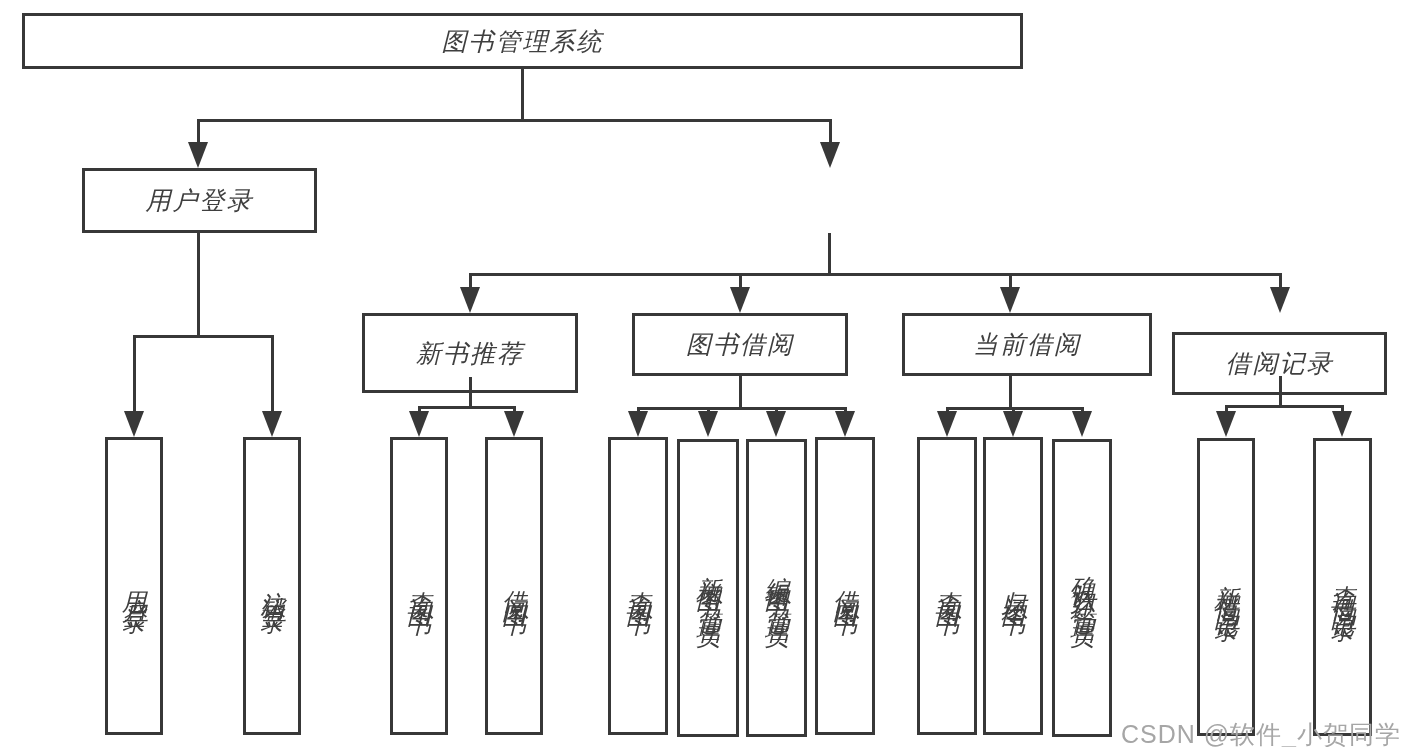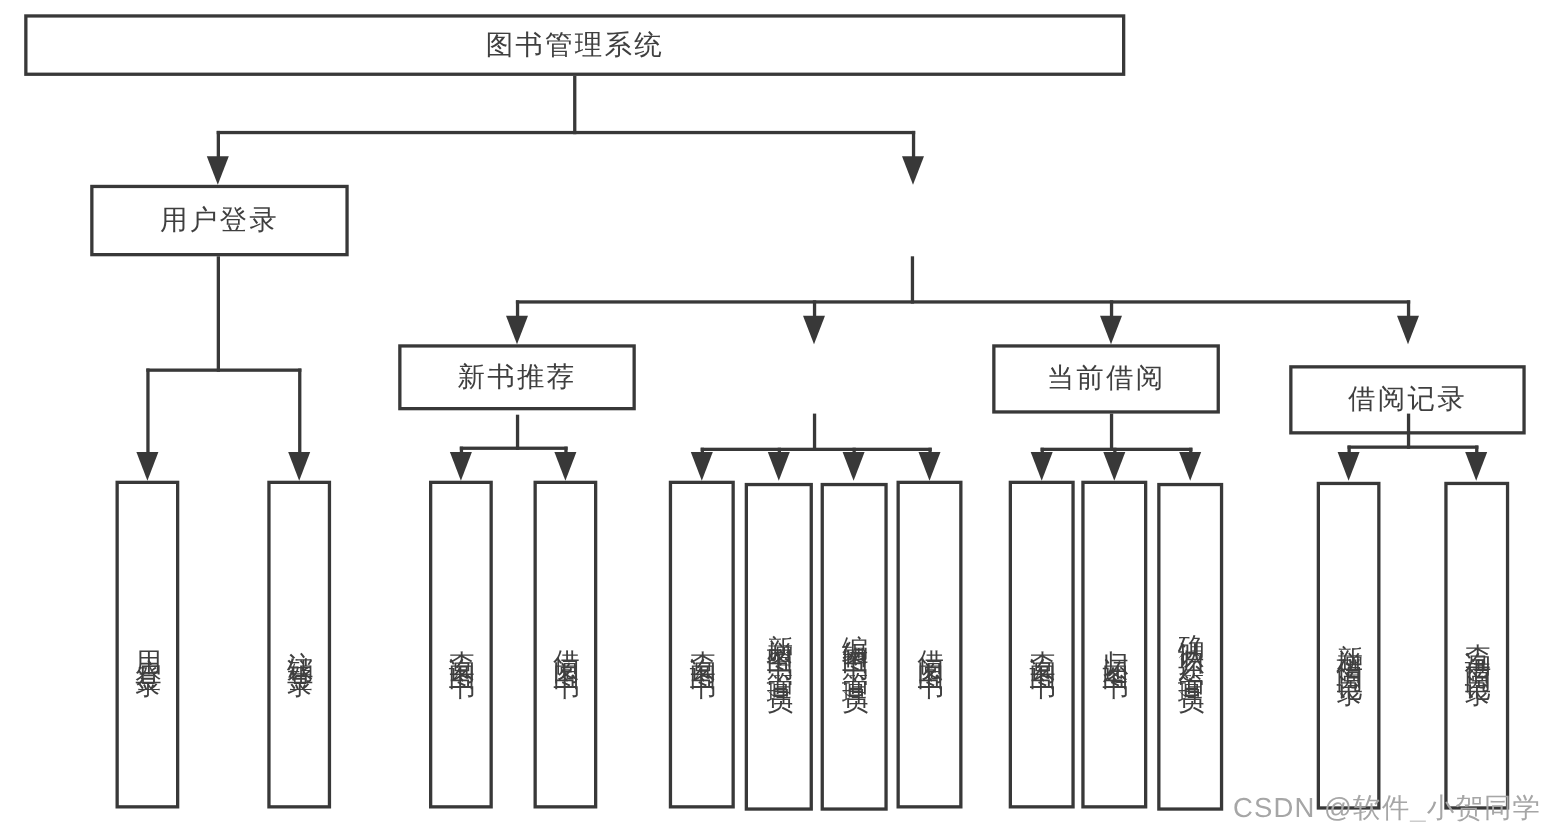--- a/index.html
+++ b/index.html
@@ -25,20 +25,21 @@
     display:flex;
     align-items:center;
     justify-content:center;
     color:var(--text);
   }
   .node .label{
     font-size:25px;
     letter-spacing:2px;
     white-space:nowrap;
     line-height:1;
+    font-style:italic;
   }
   .node.v .label{
     writing-mode:vertical-lr;
     text-orientation:mixed;
     font-size:24px;
     letter-spacing:7px;
     white-space:nowrap;
   }
   .line{
     position:absolute;
@@ -66,24 +67,27 @@
 <body>
 
 <div id="canvas">
   <span class="watermark">CSDN @软件_小贺同学</span>
 <div class="node" style="left: 22px; top: 13px; width: 1001px; height: 56px;">
       <span class="label">图书管理系统</span>
     </div>
     <div class="node" style="left: 82px; top: 168px; width: 235px; height: 65px;">
       <span class="label">用户登录</span>
     </div>
-    <div class="node" style="left: 362px; top: 313px; width: 216px; height: 60px; align-items: center;">
+    <div class="node" style="left: 362px; top: 313px; width: 216px; height: 80px; align-items: center;">
       <span class="label">新书推荐</span>
     </div>
-    <div class="node" style="left: 902px; top: 313px; width: 207px; height: 63px;">
+    <div class="node" style="left: 632px; top: 313px; width: 216px; height: 63px;">
+      <span class="label">图书借阅</span>
+    </div>
+    <div class="node" style="left: 902px; top: 313px; width: 250px; height: 63px;">
       <span class="label">当前借阅</span>
     </div>
     <div class="node" style="left: 1172px; top: 313px; width: 215px; height: 63px; margin-top: 19px;">
       <span class="label">借阅记录</span>
     </div>
     <div class="node v" style="left: 105px; top: 437px; width: 58px; height: 298px;">
       <span class="label">用户登录</span>
     </div>
     <div class="node v" style="left: 243px; top: 437px; width: 58px; height: 298px;">
       <span class="label">注销登录</span>

